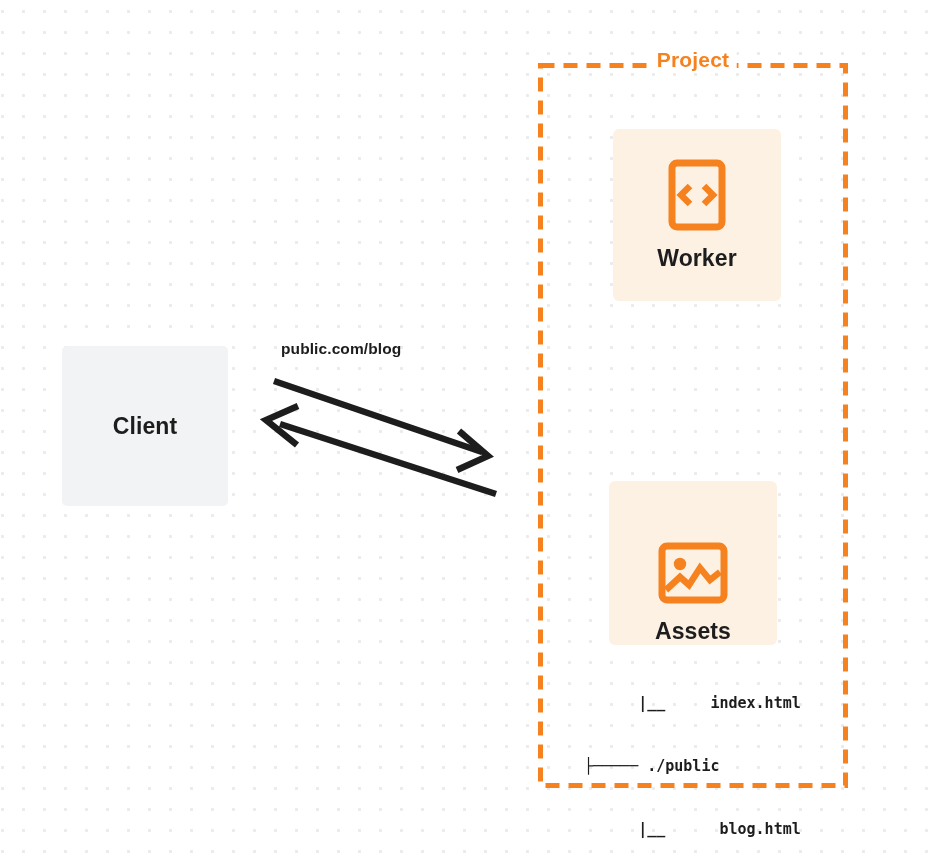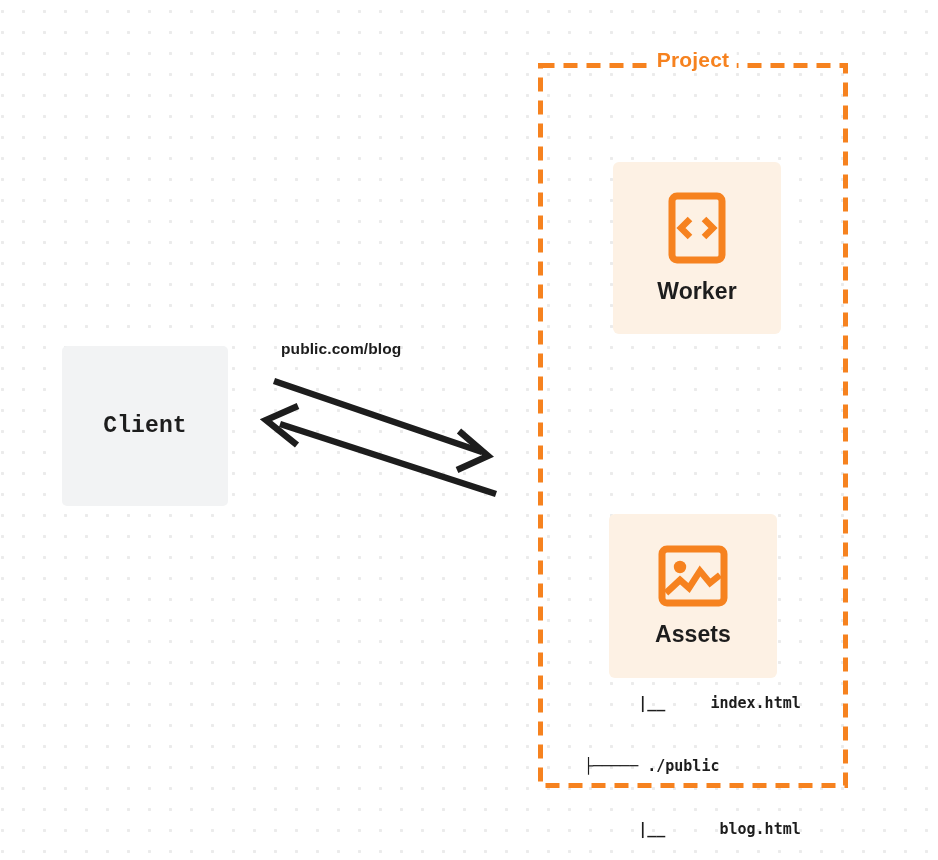--- a/index.html
+++ b/index.html
@@ -29,21 +29,20 @@
     position: absolute;
     left: 62px;
     top: 346px;
     width: 166px;
     height: 160px;
     background: #f2f3f4;
     border-radius: 5px;
     display: flex;
     align-items: center;
     justify-content: center;
-    font-family: Liberation Mono, monospace;
   }
   #client-node .node-label {
     font-size: 23px;
     font-weight: bold;
     color: #1d1d1d;
     letter-spacing: 0.1px;
   }
 
   
   #arrows-layer {
@@ -98,33 +97,33 @@
 
   
   .service-card {
     position: absolute;
     background: #fdf1e4;
     border-radius: 6px;
     display: flex;
     flex-direction: column;
     align-items: center;
     justify-content: center;
-    margin-top: 33px;
   }
   #worker-card {
     left: 75px;
     top: 66px;
     width: 168px;
     height: 172px;
   }
   #assets-card {
     left: 71px;
     top: 418px;
     width: 168px;
     height: 164px;
+    justify-content: flex-end;
   }
   .service-card .card-icon {
     line-height: 0;
     margin-bottom: 14px;
   }
   .service-card .card-label {
     font-size: 23px;
     font-weight: bold;
     color: #1d1d1d;
     letter-spacing: 0.1px;

